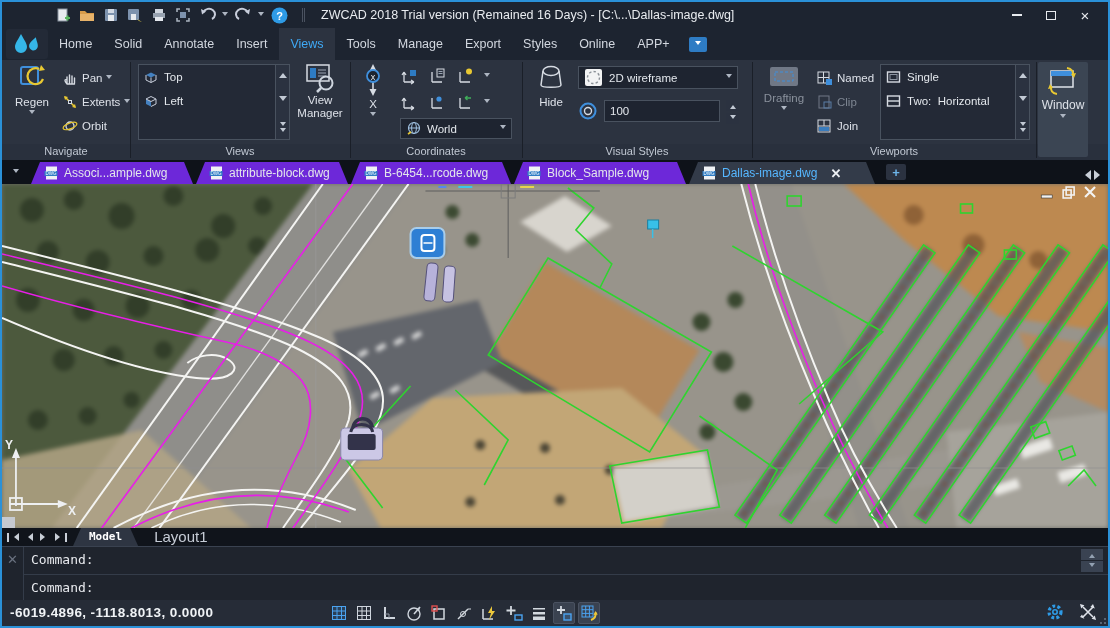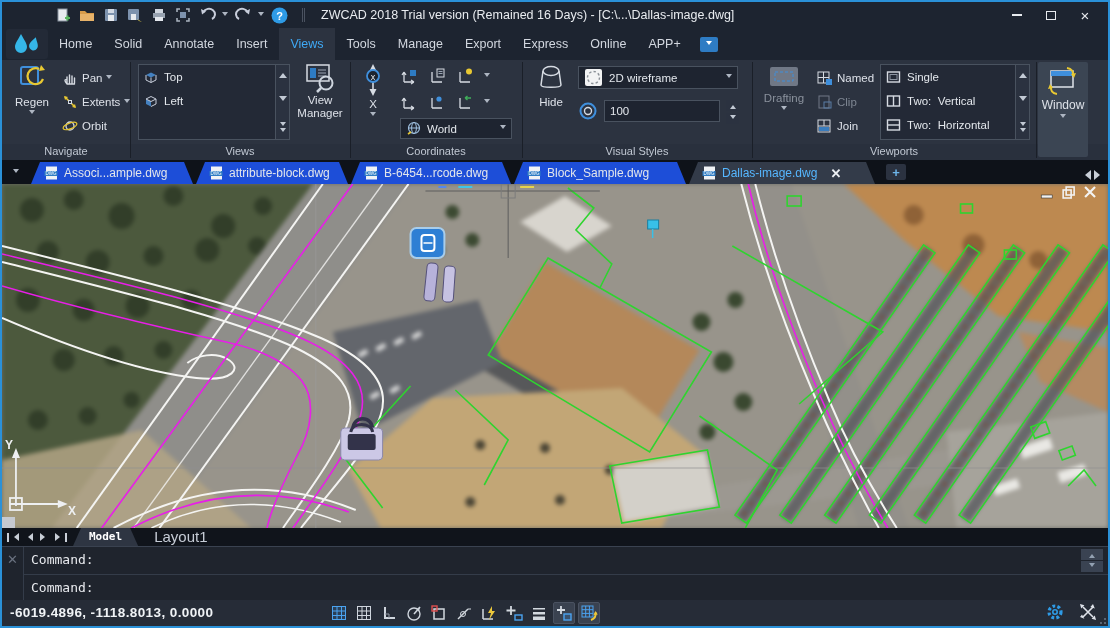--- a/index.html
+++ b/index.html
@@ -45,21 +45,21 @@
   .td{width:0;height:0;border:4px solid transparent;border-top:5px solid #c2c9d4}
   .tdd{display:flex;flex-direction:column;align-items:center}
   .tdd .td{border-width:3px;border-top-width:4px;margin-top:-1px}
   .dropdown{position:absolute;display:flex;align-items:center;gap:6px;background:#1e2430;border:1px solid #49525f;padding:0 5px;font-size:11.5px;color:#e3e7ec}
   .dropdown .cd{margin-left:auto}
   .spinbtn{position:absolute;width:13px;height:11px;background:#2b3240;display:grid;place-items:center}
   .winbtn{position:absolute;left:1036px;top:2px;width:50px;height:95px;background:#3b4553;border-radius:2px;display:flex;flex-direction:column;align-items:center;padding-top:4px;gap:2px}
   
   .docbar{position:absolute;top:160px;left:2px;right:2px;height:24px;background:#0e1219;display:flex;align-items:flex-end}
   .dmenu{width:18px;height:15px;margin:0 6px 4px 5px;display:grid;place-items:center}
-  .dtab{height:22px;display:flex;align-items:center;gap:5px;padding:0 13px;background:#1d4ed8;clip-path:polygon(9px 0,calc(100% - 9px) 0,100% 100%,0 100%);font-size:12px;color:#e3e6eb;margin-right:3px;white-space:nowrap}
+  .dtab{height:22px;display:flex;align-items:center;gap:5px;padding:0 13px;background:#6d28d9;clip-path:polygon(9px 0,calc(100% - 9px) 0,100% 100%,0 100%);font-size:12px;color:#e3e6eb;margin-right:3px;white-space:nowrap}
   .dtab.active{background:#333b49;color:#56b7ff}
   .dtab .x{color:#eef1f5;font-size:13px;margin-left:8px;font-weight:bold}
   .newtab{width:20px;height:16px;background:#2b3240;border-radius:2px;margin:0 0 4px 8px;display:grid;place-items:center;color:#6db4e8;font-size:13px;font-weight:bold}
   .tabnav{margin-left:auto;display:flex;gap:3px;padding:0 3px 4px 0}
   .tl{width:0;height:0;border:5px solid transparent;border-right:6px solid #c9cfd8}
   .trr{width:0;height:0;border:5px solid transparent;border-left:6px solid #c9cfd8}
   
   .canvas{position:absolute;top:184px;left:2px;right:2px;height:344px;background:#6e6e66;overflow:hidden}
   .canvas svg.aerial{position:absolute;inset:0;width:100%;height:100%}
   .ucs-label{position:absolute;color:#eef0f2;font-size:12px;font-weight:bold}
@@ -183,21 +183,21 @@
         </svg>
     </div>
     <span class="rtab">Home</span>
     <span class="rtab">Solid</span>
     <span class="rtab">Annotate</span>
     <span class="rtab">Insert</span>
     <span class="rtab active">Views</span>
     <span class="rtab">Tools</span>
     <span class="rtab">Manage</span>
     <span class="rtab">Export</span>
-    <span class="rtab">Express</span>
+    <span class="rtab">Styles</span>
     <span class="rtab">Online</span>
     <span class="rtab">APP+</span>
     <span class="rmore">
         <span class="cd w"></span>
       </span>
   </div>
 
   <div class="ribbon">
     <div class="plabels-bg"></div>
     <div class="psep" style="left:128px"></div>
@@ -391,27 +391,20 @@
         </svg>
       <span>Join</span>
     </div>
     <div class="listbox" style="left:878px;top:4px;width:150px;height:76px">
       <div class="lrow">
         <svg width="15" height="12">
             <rect x="1.5" y="1" width="12" height="10" stroke="#d6dbe2" fill="none" stroke-width="1.4"></rect>
             <rect x="4" y="3.5" width="7" height="5" stroke="#8b93a0" fill="none"></rect>
           </svg>
         <span>Single</span>
-      </div>
-      <div class="lrow">
-        <svg width="15" height="12">
-            <rect x="1.5" y="1" width="12" height="10" stroke="#d6dbe2" fill="none" stroke-width="1.4"></rect>
-            <path d="M7.5,1 v10" stroke="#d6dbe2" stroke-width="1.4"></path>
-          </svg>
-        <span>Two:  Vertical</span>
       </div>
       <div class="lrow">
         <svg width="15" height="12">
             <rect x="1.5" y="1" width="12" height="10" stroke="#d6dbe2" fill="none" stroke-width="1.4"></rect>
             <path d="M1.5,6 h12" stroke="#d6dbe2" stroke-width="1.4"></path>
           </svg>
         <span>Two:  Horizontal</span>
       </div>
       <div class="lscroll">
         <span class="tu"></span>

